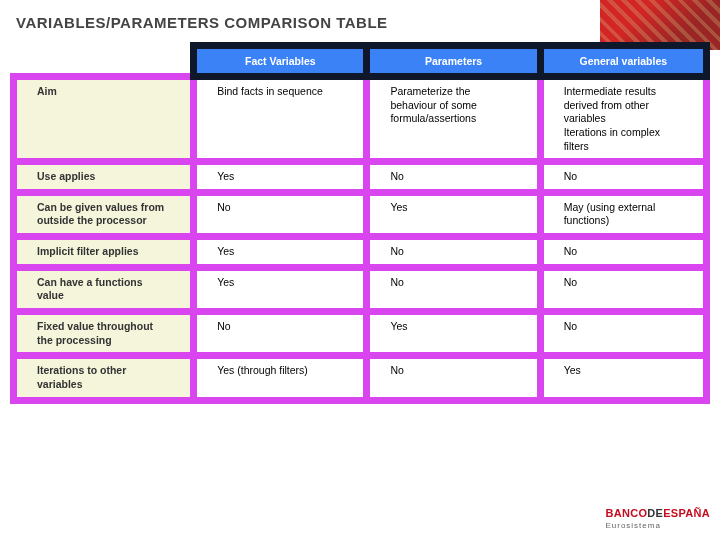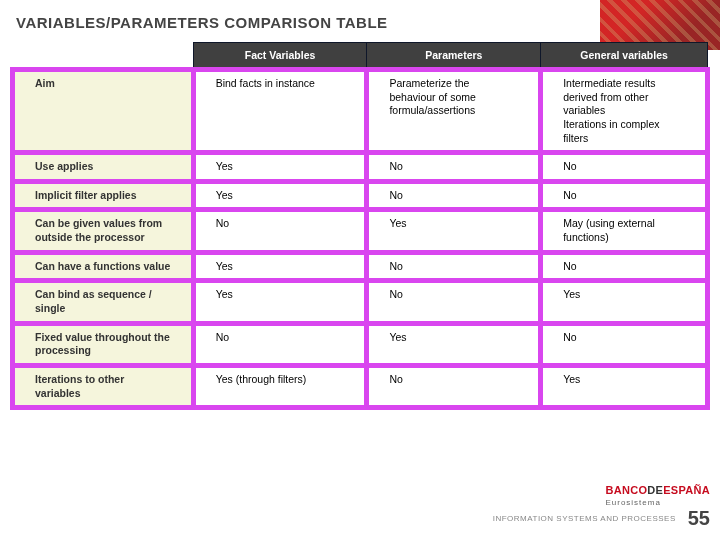--- a/index.html
+++ b/index.html
@@ -66,42 +66,42 @@
     }
 
     table {
       width: 100%;
       border-collapse: collapse;
       font-size: 10.5px;
     }
 
     
     thead tr th {
-      background: #404040;
+      background: #3b82f6;
       color: #fff;
       padding: 6px 8px;
       font-weight: bold;
-      border: 1px solid #0f172a;
+      border: 7px solid #0f172a;
       vertical-align: middle;
     }
 
     thead tr th:first-child {
       background: #fff;
       color: #fff;
       border: none;
       width: 26%;
     }
 
     thead tr th:nth-child(2) { width: 25%; }
     thead tr th:nth-child(3) { width: 25%; margin-top: 20px; }
     thead tr th:nth-child(4) { width: 24%; }
 
     
     tbody tr td {
-      border: 5px solid #d946ef;
+      border: 7px solid #d946ef;
       padding: 5px 20px;
       vertical-align: top;
       line-height: 1.3;
     }
 
     tbody tr td:first-child {
       font-weight: bold;
       background: #f5f5dc;
       color: #333;
     }
@@ -180,54 +180,48 @@
             <span>Parameters</span>
           </th>
           <th>
             <span>General variables</span>
           </th>
         </tr>
       </thead>
       <tbody id="table-body">
       <tr>
             <td>Aim</td>
-            <td>Bind facts in instance</td>
+            <td>Bind facts in sequence</td>
             <td>Parameterize the behaviour of some formula/assertions</td>
             <td style="white-space: pre-line;">Intermediate results derived from other variables
 Iterations in complex filters</td>
           </tr>
           <tr>
             <td>Use applies</td>
             <td>Yes</td>
             <td>No</td>
             <td style="white-space: pre-line;">No</td>
           </tr>
           <tr>
+            <td>Can be given values from outside the processor</td>
+            <td>No</td>
+            <td>Yes</td>
+            <td style="white-space: pre-line;">May (using external functions)</td>
+          </tr>
+          <tr>
             <td>Implicit filter applies</td>
             <td>Yes</td>
             <td>No</td>
             <td style="white-space: pre-line;">No</td>
           </tr>
           <tr>
-            <td>Can be given values from outside the processor</td>
-            <td>No</td>
-            <td>Yes</td>
-            <td style="white-space: pre-line;">May (using external functions)</td>
-          </tr>
-          <tr>
             <td>Can have a functions value</td>
             <td>Yes</td>
             <td>No</td>
             <td style="white-space: pre-line;">No</td>
-          </tr>
-          <tr>
-            <td>Can bind as sequence / single</td>
-            <td>Yes</td>
-            <td>No</td>
-            <td style="white-space: pre-line;">Yes</td>
           </tr>
           <tr>
             <td>Fixed value throughout the processing</td>
             <td>No</td>
             <td>Yes</td>
             <td style="white-space: pre-line;">No</td>
           </tr>
           <tr>
             <td>Iterations to other variables</td>
             <td>Yes (through filters)</td>
@@ -240,19 +234,15 @@
 
   <div class="footer">
     <div class="logo-area">
       <div>
         <span style="font-size:11px; font-weight:bold; color:#333; letter-spacing:0.3px;">
           <span style="color:#c60b1e; font-weight:900;">BANCO</span><span style="color:#333; font-weight:900;">DE</span><span style="color:#c60b1e; font-weight:900;">ESPAÑA</span>
         </span>
       </div>
       <div class="logo-sub">Eurosistema</div>
     </div>
-    <div class="footer-right">
-      <span class="footer-label">INFORMATION SYSTEMS AND PROCESSES</span>
-      <span class="page-number">55</span>
-    </div>
   </div>
 
 </div>
 
 </body></html>

